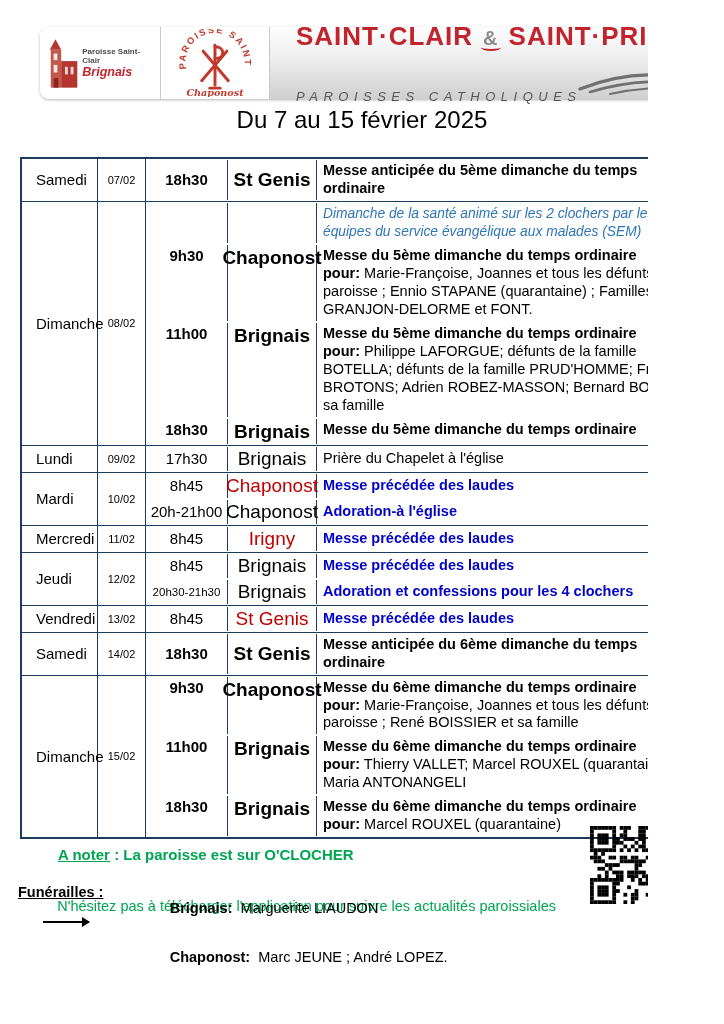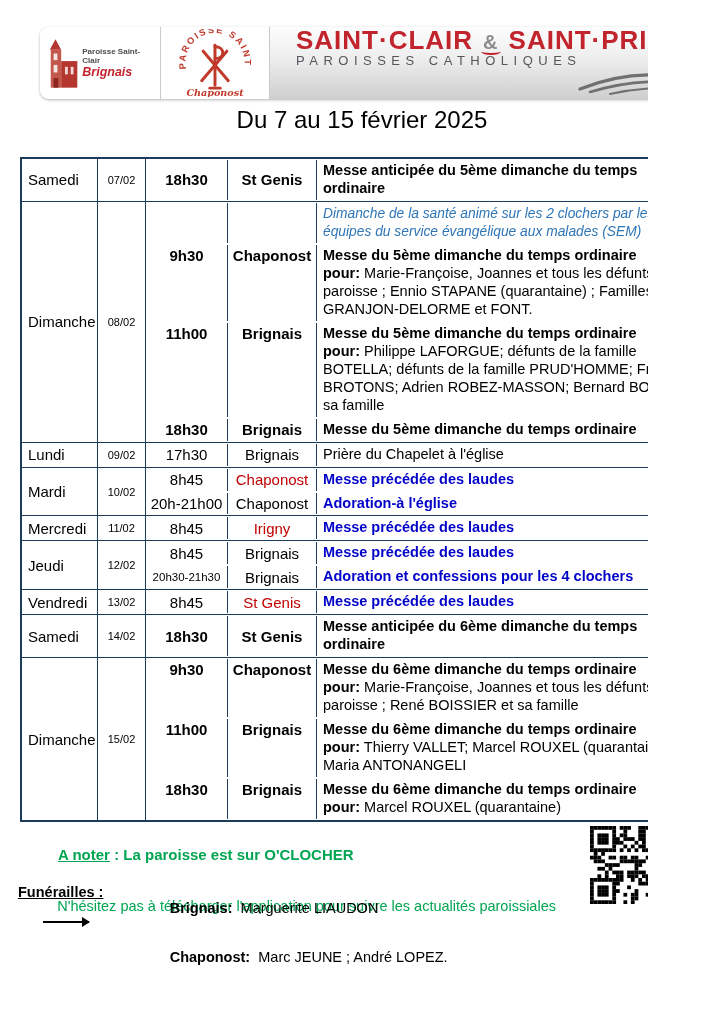--- a/index.html
+++ b/index.html
@@ -9,51 +9,51 @@
   
   .banner{position:absolute;left:40px;top:27px;width:646px;height:72px;border-radius:9px;
     background:linear-gradient(180deg,#fdfdfd 0%,#ededed 45%,#cfcfcf 100%);
     box-shadow:0 1px 3px rgba(0,0,0,.3);display:flex;align-items:stretch;}
   .logo-card{background:#fff;display:flex;align-items:center;gap:4px;padding:3px 6px;
     border-right:1px solid #c9c9c9;}
   .logo-card.first{border-radius:9px 0 0 9px;width:108px;}
   .logo-card.round{width:96px;justify-content:center;}
   .logo-text .lt1{font-size:8px;color:#4d4d4d;font-weight:bold;}
   .logo-text .lt2{font-size:12.5px;color:#c2242e;font-weight:bold;font-style:italic;}
-  .banner-title{flex:1;display:flex;flex-direction:column;
-    padding-left:26px;position:relative;}
+  .banner-title{flex:1;display:flex;flex-direction:column;justify-content:center;
+    padding-left:26px;position:relative;gap:40px;}
   .title-main{display:flex;align-items:baseline;gap:9px;font-weight:bold;
     font-size:26px;letter-spacing:1px;color:#c2242e;line-height:1;}
   .amp{color:#8d8d8f;font-size:20px;position:relative;padding:0 1px;}
   .amp::after{content:"";position:absolute;left:-1px;right:-1px;bottom:-3px;height:5px;
     border-bottom:2px solid #c2242e;border-radius:50%;}
-  .subtitle{font-size:13px;letter-spacing:5.5px;color:#55565a;margin-top:0;}
+  .subtitle{font-size:13px;letter-spacing:5.5px;color:#55565a;margin-top:0;font-style:italic;}
   .swoosh{position:absolute;right:14px;bottom:4px;}
 
   
   .page-title{position:absolute;left:0;top:106px;width:724px;text-align:center;
     font-size:24px;font-weight:normal;margin:0;color:#000;}
 
   
   .schedule{position:absolute;left:20px;top:157px;width:686px;border:2px solid #1c3c5e;
     box-sizing:border-box;background:#fff;}
   .row{display:flex;align-items:stretch;border-top:1.5px solid #1c3c5e;}
   .row:first-child{border-top:none;}
   .cell-day{width:76px;min-width:76px;box-sizing:border-box;border-right:1.5px solid #1c3c5e;
-    display:flex;align-items:center;padding:2px 2px 2px 6px;font-size:15px;}
+    display:flex;align-items:center;padding:2px 2px 2px 14px;font-size:15px;}
   .cell-date{width:48px;min-width:48px;box-sizing:border-box;border-right:1.5px solid #1c3c5e;
     display:flex;align-items:center;justify-content:center;font-size:11px;}
   .events{flex:1;display:flex;flex-direction:column;}
   .event{display:flex;flex:1;}
   .cell-time{width:82px;min-width:82px;box-sizing:border-box;border-right:1.5px solid #1c3c5e;
     display:flex;flex-direction:column;justify-content:center;align-items:center;
     font-size:15px;padding:1px 0;text-align:center;}
   .cell-loc{width:89px;min-width:89px;box-sizing:border-box;border-right:1.5px solid #1c3c5e;
     display:flex;flex-direction:column;justify-content:center;align-items:center;
-    font-size:15px;padding:1px 2px;text-align:center;}
+    font-size:19px;padding:1px 2px;text-align:center;}
   .cell-desc{flex:1;display:flex;flex-direction:column;justify-content:center;
     padding:2px 4px 2px 6px;font-size:14.5px;line-height:1.24;}
   .va-top .cell-time,.va-top .cell-loc{justify-content:flex-start;padding-top:2px;}
   .va-top .cell-desc{justify-content:flex-start;}
   .event{padding:1px 0;}
   .small{font-size:11.5px;}
   .bold{font-weight:bold;}
   .red{color:#c00000;}
   .t-b{font-weight:bold;}
   .t-bb{color:#0202c8;font-weight:bold;}

